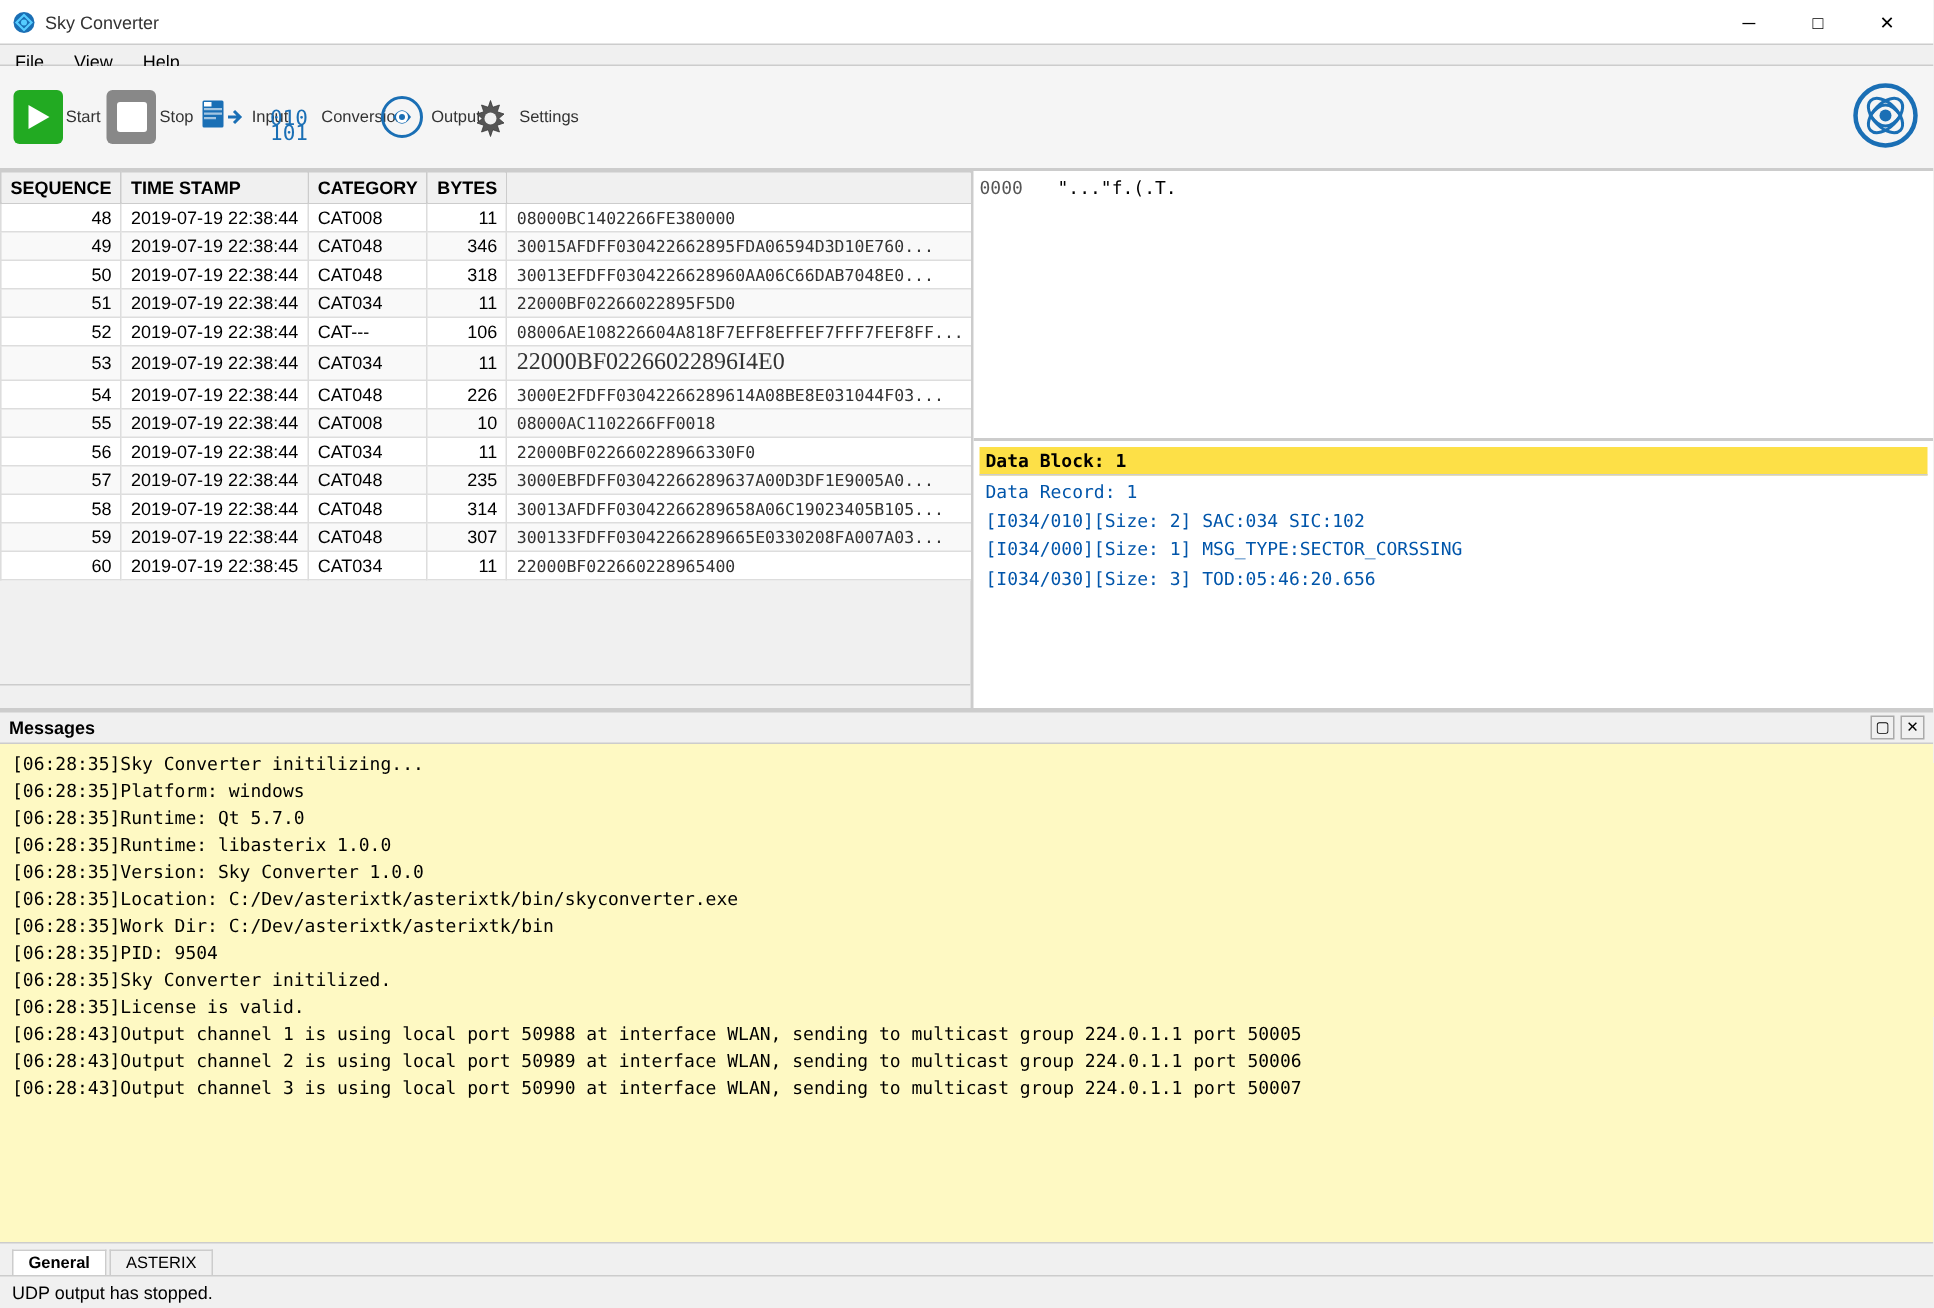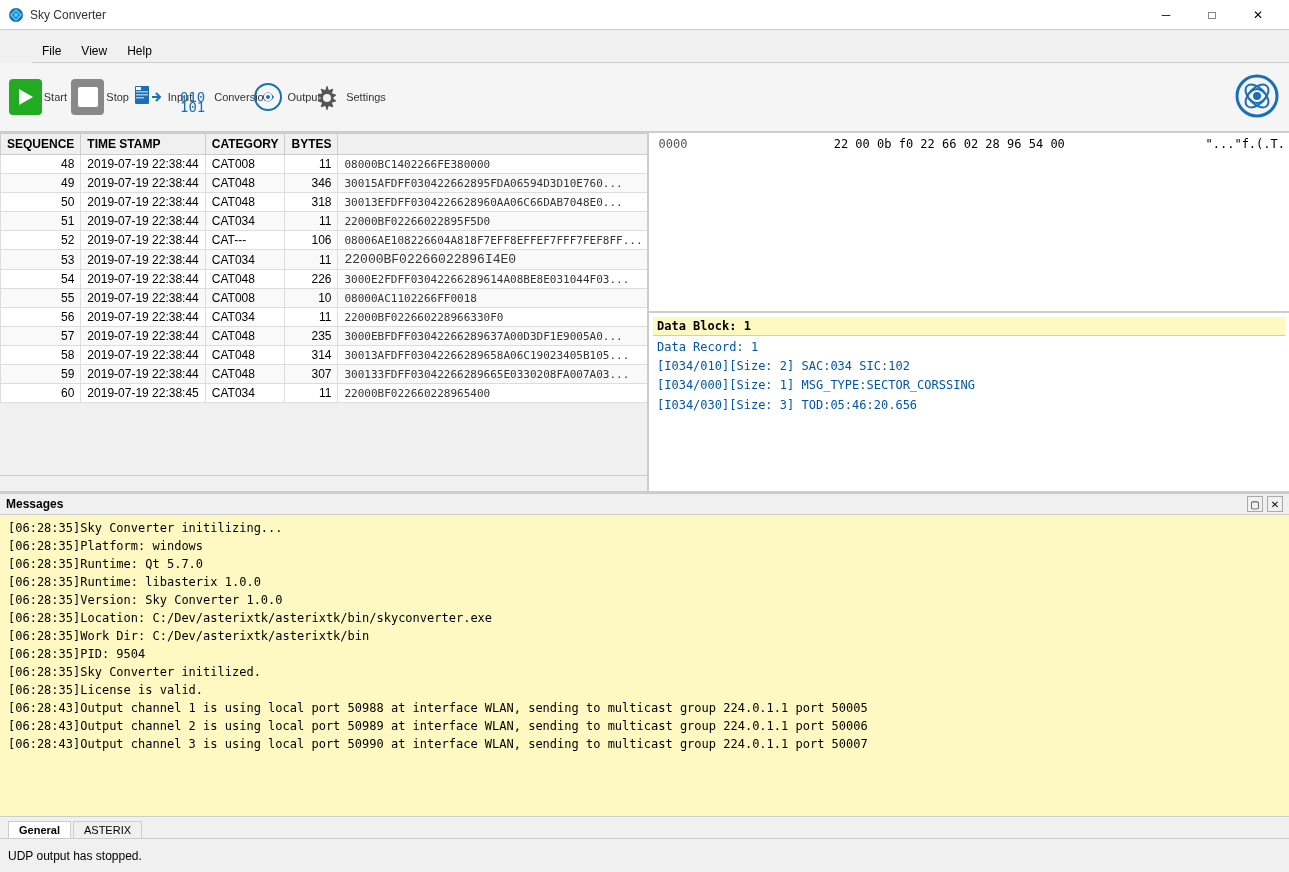--- a/index.html
+++ b/index.html
@@ -38,25 +38,24 @@
     .title-btn {
       width: 46px; height: 30px;
       border: none; background: transparent;
       font-size: 12px; cursor: pointer;
       display: flex; align-items: center; justify-content: center;
     }
 
     
     .menu-bar {
       background: #f0f0f0;
-      height: 33px;
-      display: flex;
-      align-items: flex-end;
+      height: 14px;
+      display: flex;
+      align-items: flex-start;
       border-bottom: 1px solid #ccc;
-      margin-left: 32px;
     }
     .menu-item {
       padding: 2px 10px;
       font-size: 12px;
       cursor: pointer;
       height: 22px;
       display: flex;
       align-items: center;
     }
 
@@ -173,36 +172,36 @@
       height: 180px;
       border-bottom: 2px solid #ccc;
       overflow: auto;
       background: #fff;
       font-family: monospace;
       font-size: 12px;
       padding: 4px;
     }
     .hex-row {
       display: flex;
-      text-align: center;
+      gap: 12px;
     }
     .hex-addr { color: #555; min-width: 40px; }
     .hex-bytes { color: #000; flex: 1; }
     .hex-ascii { color: #000; }
 
     .hex-bottom {
       flex: 1;
       overflow: auto;
       background: #fff;
       font-family: monospace;
       font-size: 12px;
       padding: 4px;
     }
     .hex-bottom-header {
-      background: #fef9c3;
+      background: #fde047;
       padding: 2px 4px;
       border-bottom: 1px solid #ccc;
       font-weight: bold;
     }
     .hex-bottom-content {
       padding: 2px 4px;
       color: #0055aa;
     }
     .hex-bottom-line { line-height: 1.6; }
 
@@ -257,21 +256,21 @@
       border-bottom: none;
       cursor: pointer;
       font-size: 11px;
       margin-right: 2px;
     }
     .msg-tab.active {
       background: #fff;
       font-weight: bold;
     }
     .status-bar {
-      height: 34px;
+      height: 22px;
       background: #f0f0f0;
       border-top: 1px solid #ccc;
       display: flex;
       align-items: center;
       padding: 0 8px;
       font-size: 12px;
     }
 
     
     ::-webkit-scrollbar { width: 10px; height: 10px; }
@@ -429,21 +428,21 @@
     <td>2019-07-19 22:38:44</td>
     <td>CAT---</td>
     <td style="text-align:right">106</td>
     <td style="font-family:monospace;font-size:11px;color:#333">08006AE108226604A818F7EFF8EFFEF7FFF7FEF8FF...</td>
   </tr>
               <tr>
     <td style="text-align:right">53</td>
     <td>2019-07-19 22:38:44</td>
     <td>CAT034</td>
     <td style="text-align:right">11</td>
-    <td style="font-family:Liberation Mono, monospace;font-size:13px;color:#333">22000BF02266022896I4E0</td>
+    <td style="font-family:Liberation Serif, serif;font-size:16px;color:#333">22000BF02266022896I4E0</td>
   </tr>
               <tr>
     <td style="text-align:right">54</td>
     <td>2019-07-19 22:38:44</td>
     <td>CAT048</td>
     <td style="text-align:right">226</td>
     <td style="font-family:monospace;font-size:11px;color:#333">3000E2FDFF03042266289614A08BE8E031044F03...</td>
   </tr>
               <tr>
     <td style="text-align:right">55</td>
@@ -491,21 +490,20 @@
         </table>
       </div>
       <div class="table-scroll-x"></div>
     </div>
 
     <div class="hex-panel">
 
       <div class="hex-top">
         <div class="hex-row">
           <span class="hex-addr">0000</span>
-          <span class="hex-bytes">22 00 0b f0 22 66 02 28 96 54 00</span>
           <span class="hex-ascii">"..."f.(.T.</span>
         </div>
       </div>
 
       <div class="hex-bottom">
         <div class="hex-bottom-header">
           <span>Data Block: 1</span>
         </div>
         <div class="hex-bottom-content">
           <div class="hex-bottom-line">Data Record: 1</div>

